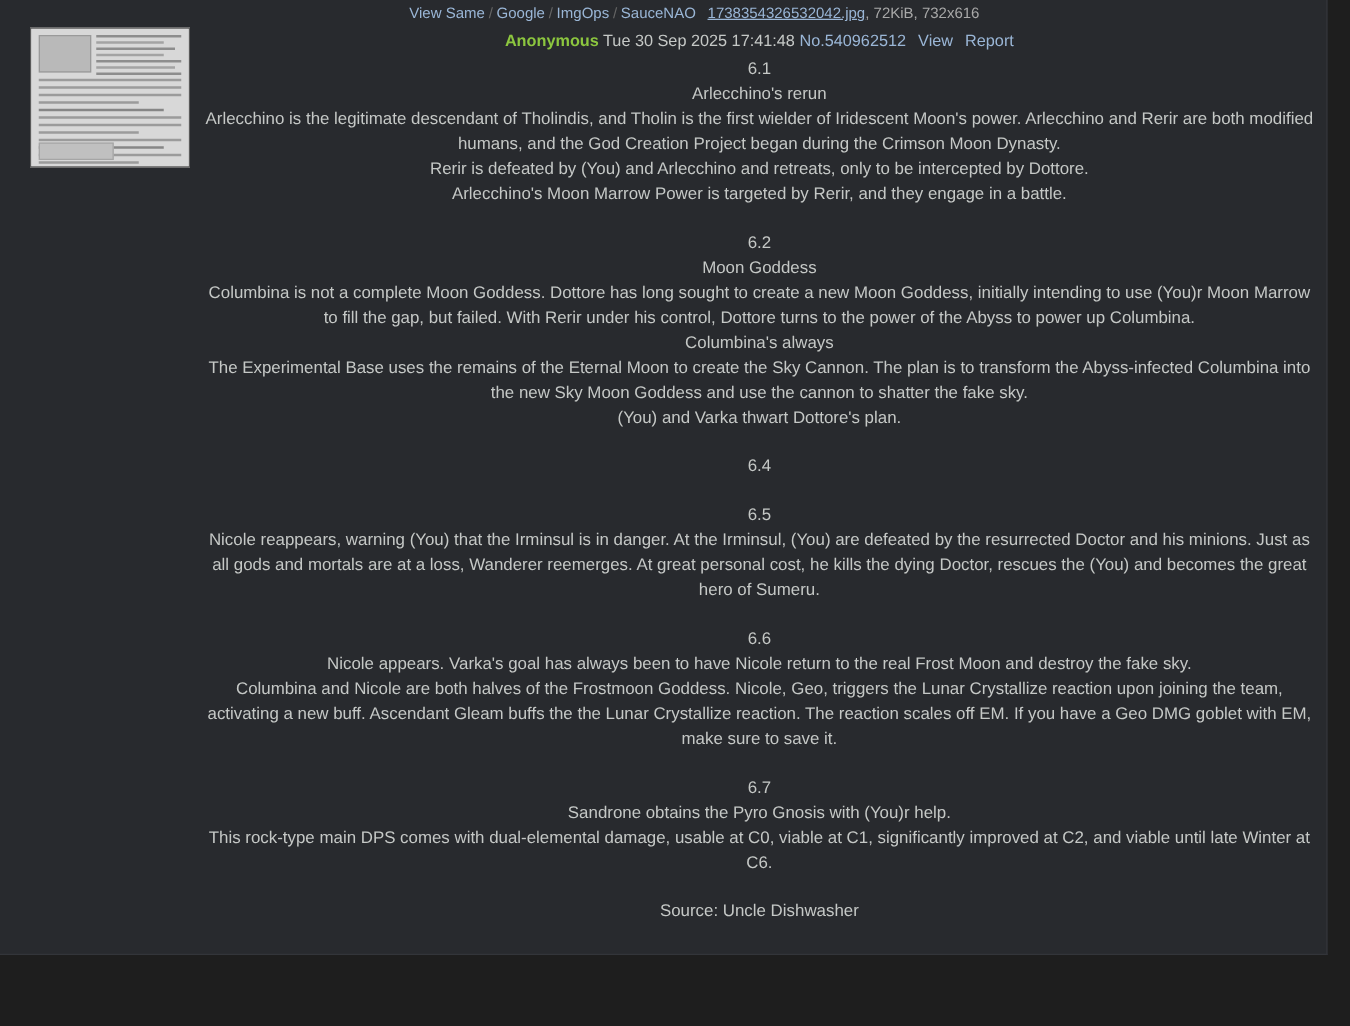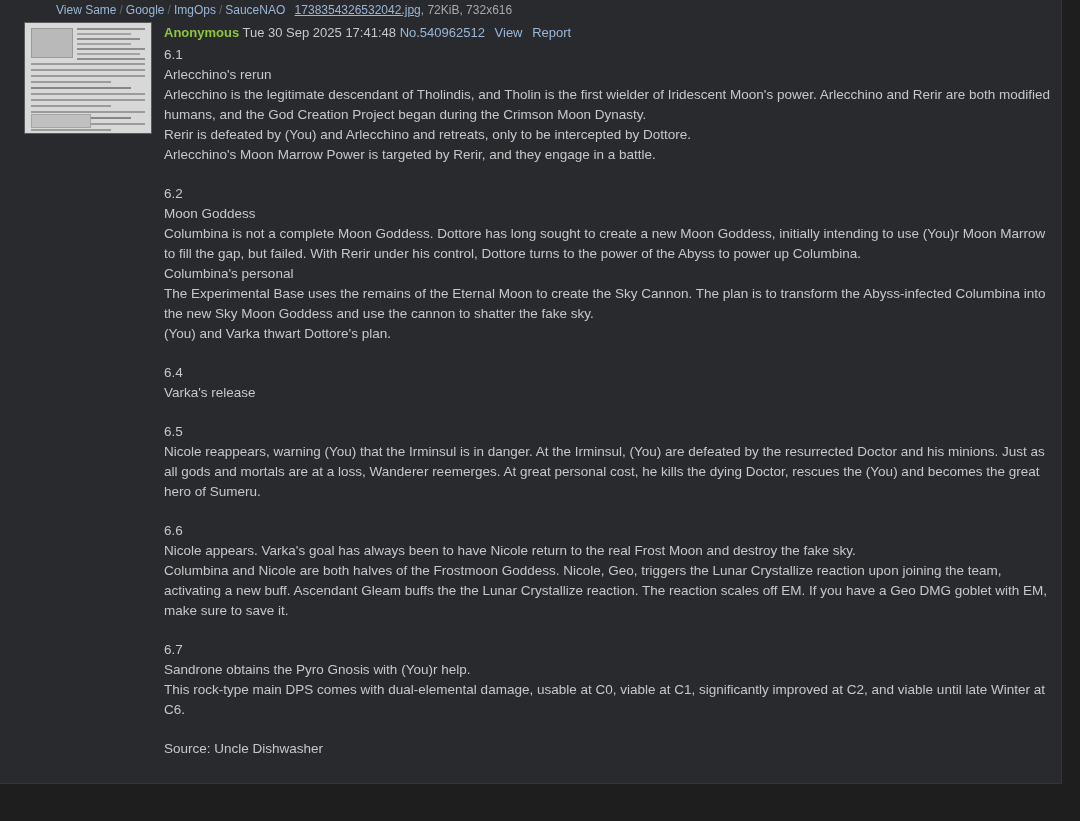--- a/index.html
+++ b/index.html
@@ -13,20 +13,21 @@
     overflow: hidden;
     font-family: "Liberation Sans", sans-serif;
     color: #c5c8c6;
     font-size: 13px;
   }
   .page {
     position: relative;
     width: 1080px;
     height: 821px;
     background: #1e1e1e;
+    text-align: center;
   }
   
   .post-wrap {
     position: absolute;
     left: 0;
     top: 0;
     width: 1062px;
     background: #282a2e;
     border: 1px solid #33353a;
     border-left: none;
@@ -207,26 +208,25 @@
         <p>6.1</p>
         <p>Arlecchino's rerun</p>
         <p>Arlecchino is the legitimate descendant of Tholindis, and Tholin is the first wielder of Iridescent Moon's power. Arlecchino and Rerir are both modified humans, and the God Creation Project began during the Crimson Moon Dynasty.</p>
         <p>Rerir is defeated by (You) and Arlecchino and retreats, only to be intercepted by Dottore.</p>
         <p>Arlecchino's Moon Marrow Power is targeted by Rerir, and they engage in a battle.</p>
 
         <p class="gap">6.2</p>
         <p>Moon Goddess</p>
         <p>Columbina is not a complete Moon Goddess. Dottore has long sought to create a new Moon Goddess, initially intending to use (You)r Moon Marrow to fill the gap, but failed. With Rerir under his control, Dottore turns to the power of the Abyss to power up Columbina.</p>
 
-        <p>Columbina's personal</p>
+        <p>Columbina's always</p>
         <p>The Experimental Base uses the remains of the Eternal Moon to create the Sky Cannon. The plan is to transform the Abyss-infected Columbina into the new Sky Moon Goddess and use the cannon to shatter the fake sky.</p>
         <p>(You) and Varka thwart Dottore's plan.</p>
 
         <p class="gap">6.4</p>
-        <p>Varka's release</p>
 
         <p class="gap">6.5</p>
         <p>Nicole reappears, warning (You) that the Irminsul is in danger. At the Irminsul, (You) are defeated by the resurrected Doctor and his minions. Just as all gods and mortals are at a loss, Wanderer reemerges. At great personal cost, he kills the dying Doctor, rescues the (You) and becomes the great hero of Sumeru.</p>
 
         <p class="gap">6.6</p>
         <p>Nicole appears. Varka's goal has always been to have Nicole return to the real Frost Moon and destroy the fake sky.</p>
         <p>Columbina and Nicole are both halves of the Frostmoon Goddess. Nicole, Geo, triggers the Lunar Crystallize reaction upon joining the team, activating a new buff. Ascendant Gleam buffs the the Lunar Crystallize reaction. The reaction scales off EM. If you have a Geo DMG goblet with EM, make sure to save it.</p>
 
         <p class="gap">6.7</p>
         <p>Sandrone obtains the Pyro Gnosis with (You)r help.</p>

